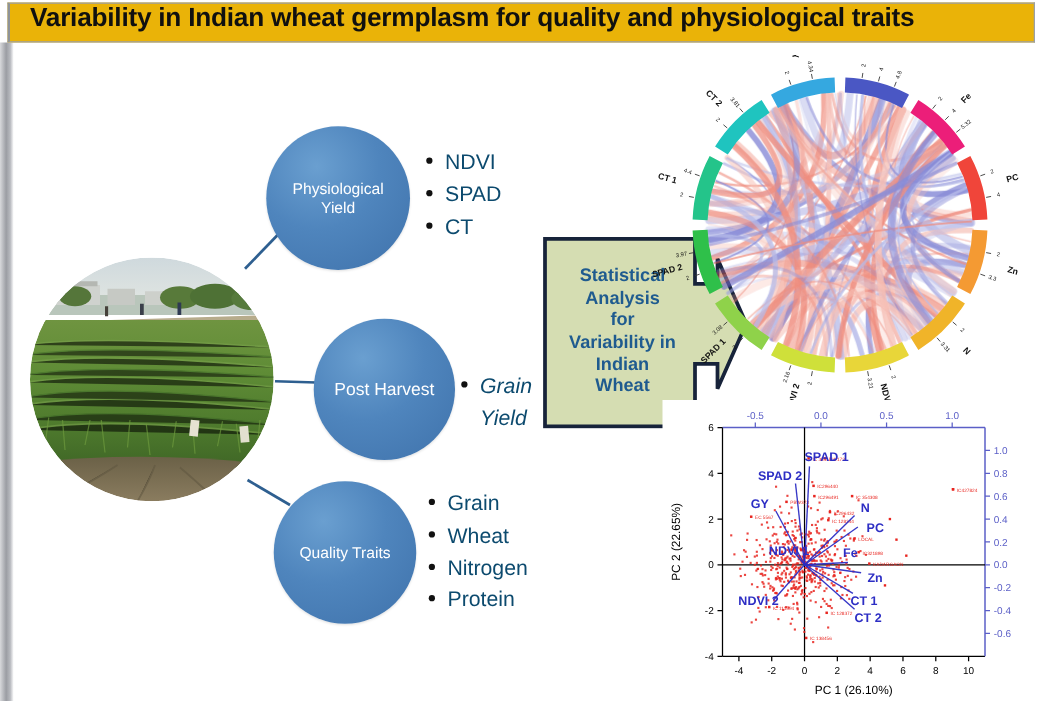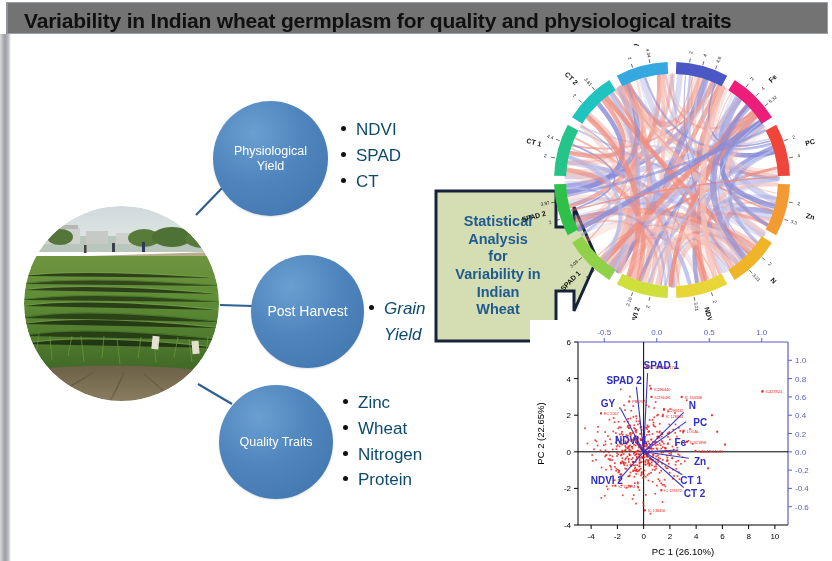--- a/index.html
+++ b/index.html
@@ -11,22 +11,22 @@
   }
   #root{position:absolute;inset:0;background:#ffffff;}
 
   
   .gutter{position:absolute;left:0;top:34px;width:11px;height:527px;
     background:linear-gradient(to right,#d8d9dc 0%,#9b9da3 45%,#b9bbc0 75%,#ffffff 100%);}
 
   
   .titlebar{
     position:absolute;left:6px;top:2px;width:822px;height:32px;
-    background:#737373;border:1px solid #9aa0a6;border-left:2px solid #8e9399;
-    box-sizing:border-box;display:flex;align-items:flex-end;
+    background:#eab308;border:1px solid #9aa0a6;border-left:2px solid #8e9399;
+    box-sizing:border-box;display:flex;align-items:flex-start;
   }
   .titlebar .title{
     font-size:21px;font-weight:bold;color:#101010;letter-spacing:-0.2px;
     padding-left:16px;white-space:nowrap;
     font-family:"Liberation Sans", sans-serif;
   }
 
   
   .photo{
     position:absolute;left:24px;top:206px;width:195px;height:195px;border-radius:50%;
@@ -193,21 +193,21 @@
 
   <ul class="blist" id="list-physiological">
     <li>NDVI</li>
     <li>SPAD</li>
     <li>CT</li>
   </ul>
   <ul class="blist" id="list-postharvest">
     <li>Grain Yield</li>
   </ul>
   <ul class="blist" id="list-quality">
-    <li>Zinc</li>
+    <li>Grain</li>
     <li>Wheat</li>
     <li>Nitrogen</li>
     <li>Protein</li>
   </ul>
 
   <div class="arrowbox">
     <svg width="165" height="154" viewBox="0 0 165 154">
       <path d="M2 2 L122 2 L122 38 L140 38 L140 18 L163 70 L140 122 L140 102 L122 102 L122 152 L2 152 Z" fill="#d5ddb2" stroke="#17233a" stroke-width="3" stroke-linejoin="miter"></path>
     </svg>
     <div class="arrowtext">

